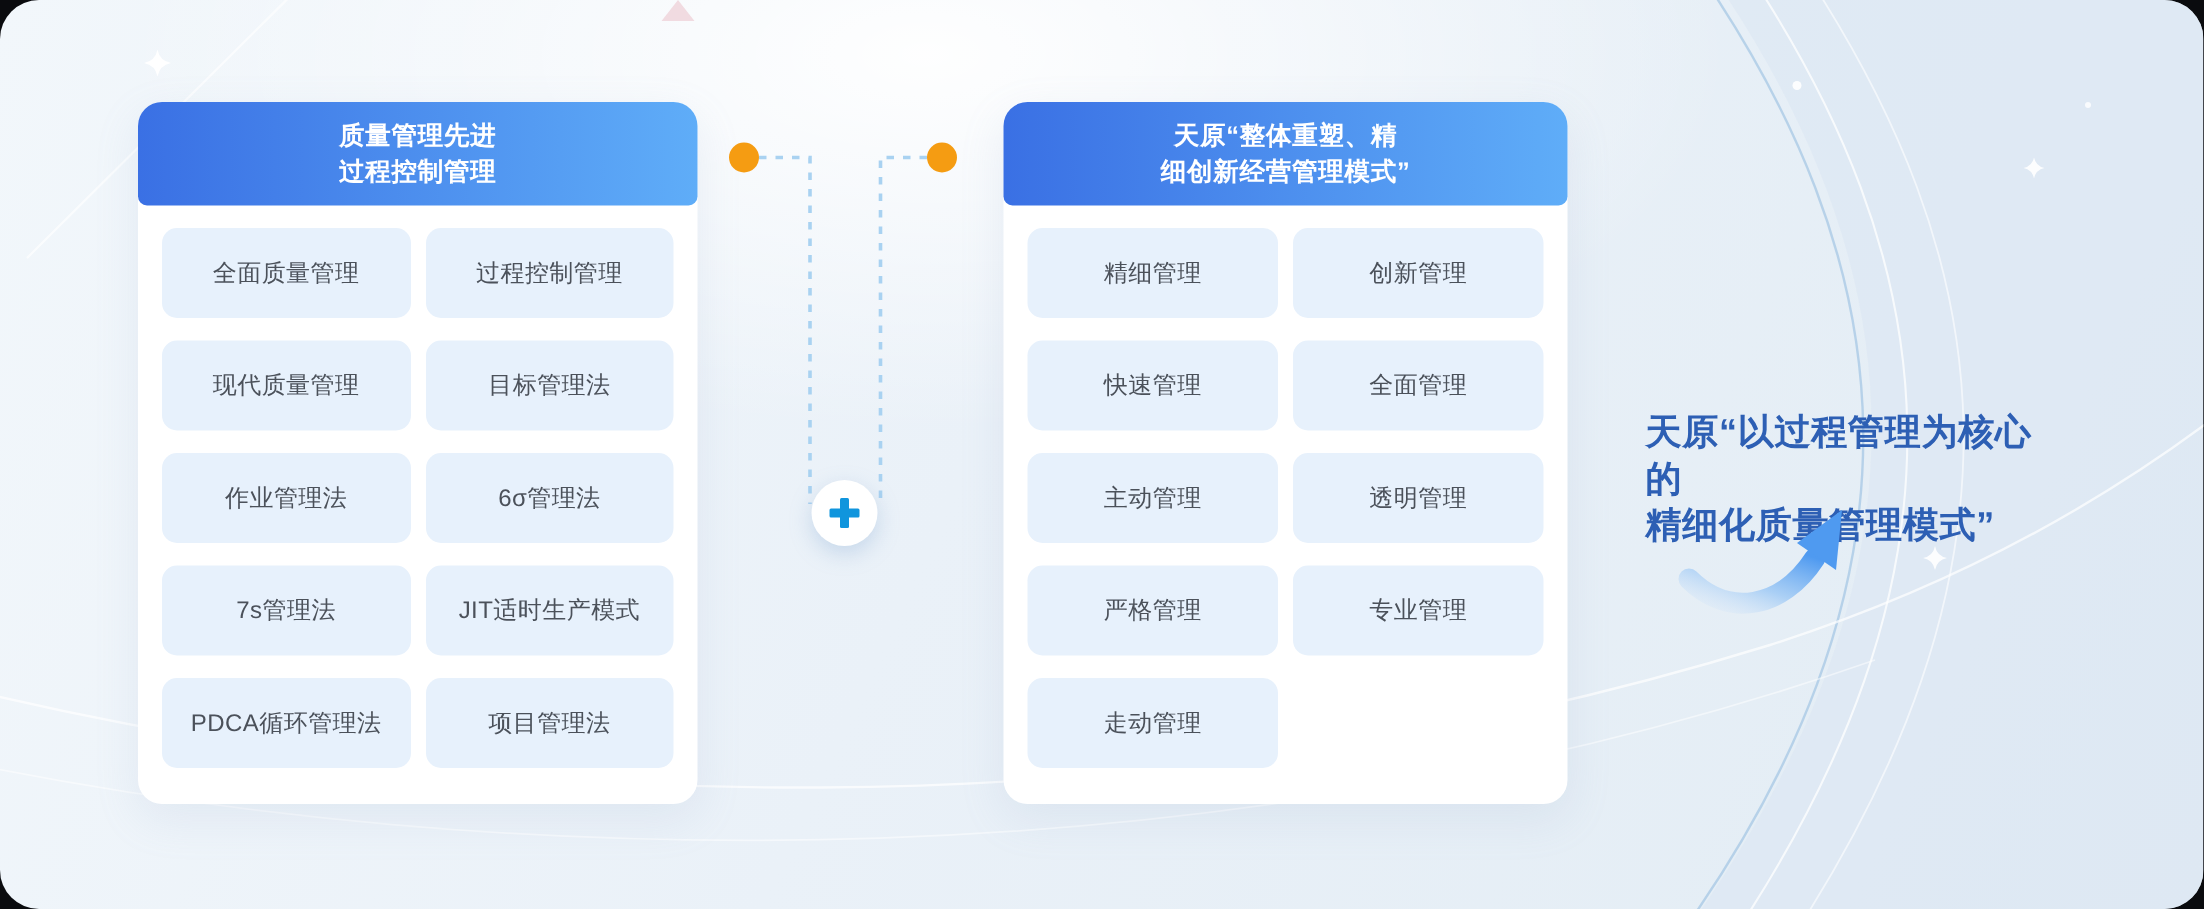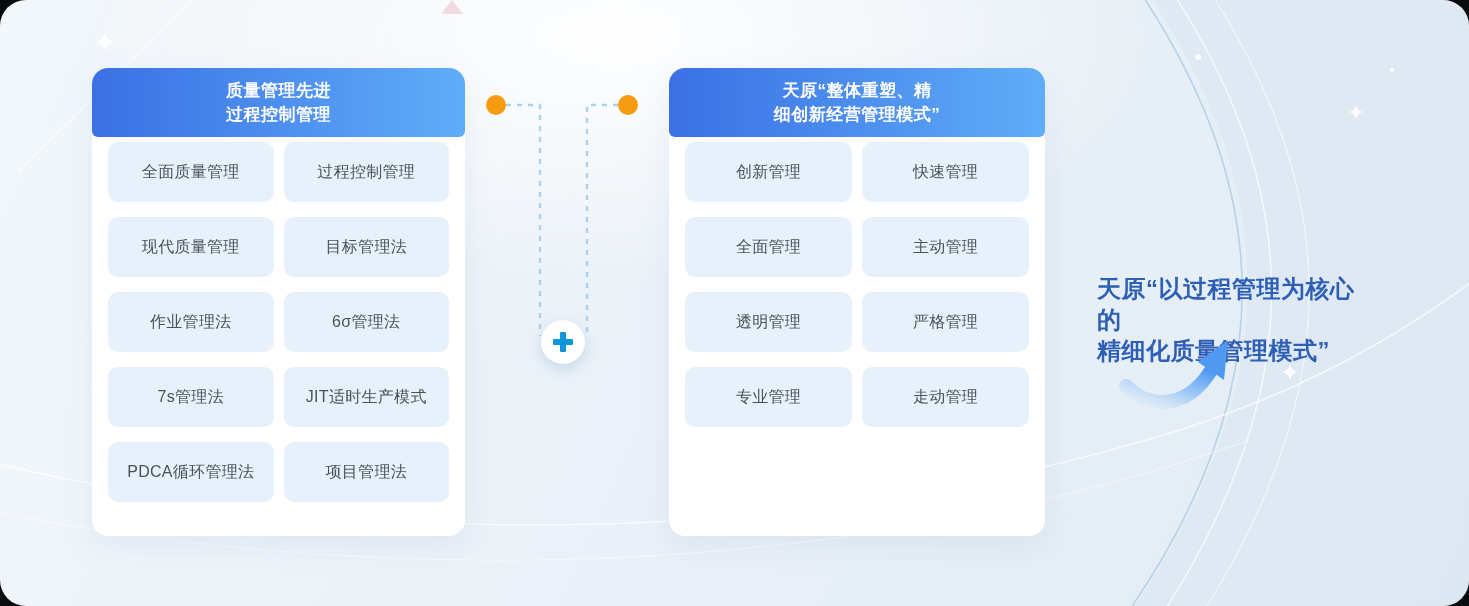--- a/index.html
+++ b/index.html
@@ -27,21 +27,21 @@
   .panel-right { left:628px; width:376px;margin-left:41px; }
   .panel-header {
     height:69px; border-radius:16px 16px 6px 6px;
     background:linear-gradient(90deg,#3a70e4 0%,#5fadf8 100%);
     display:flex; flex-direction:column; align-items:center; justify-content:center;
     color:#ffffff; font-weight:700; font-size:17px; line-height:24px;
     letter-spacing:0.5px;
   }
   .panel-grid {
     display:grid; grid-template-columns:1fr 1fr;
-    column-gap:10px; row-gap:15px; padding:5px 16px 24px;
+    column-gap:10px; row-gap:15px; padding:15px 16px 24px;
   }
   .cell {
     height:60px; background:#e7f1fc; border-radius:10px;
     display:flex; align-items:center; justify-content:center;
     font-size:16px; color:#4b515a; letter-spacing:0.3px;
   }
 
   
   .dot {
     position:absolute; top:95px; width:20px; height:20px;
@@ -113,20 +113,21 @@
       <div class="cell">项目管理法</div>
     </div>
   </div>
 
   <div class="panel panel-right">
     <div class="panel-header">
       <span>天原“整体重塑、精</span>
       <span>细创新经营管理模式”</span>
     </div>
     <div class="panel-grid">
+      <div class="cell">精细管理</div>
       <div class="cell">创新管理</div>
       <div class="cell">快速管理</div>
       <div class="cell">全面管理</div>
       <div class="cell">主动管理</div>
       <div class="cell">透明管理</div>
       <div class="cell">严格管理</div>
       <div class="cell">专业管理</div>
       <div class="cell">走动管理</div>
     </div>
   </div>

